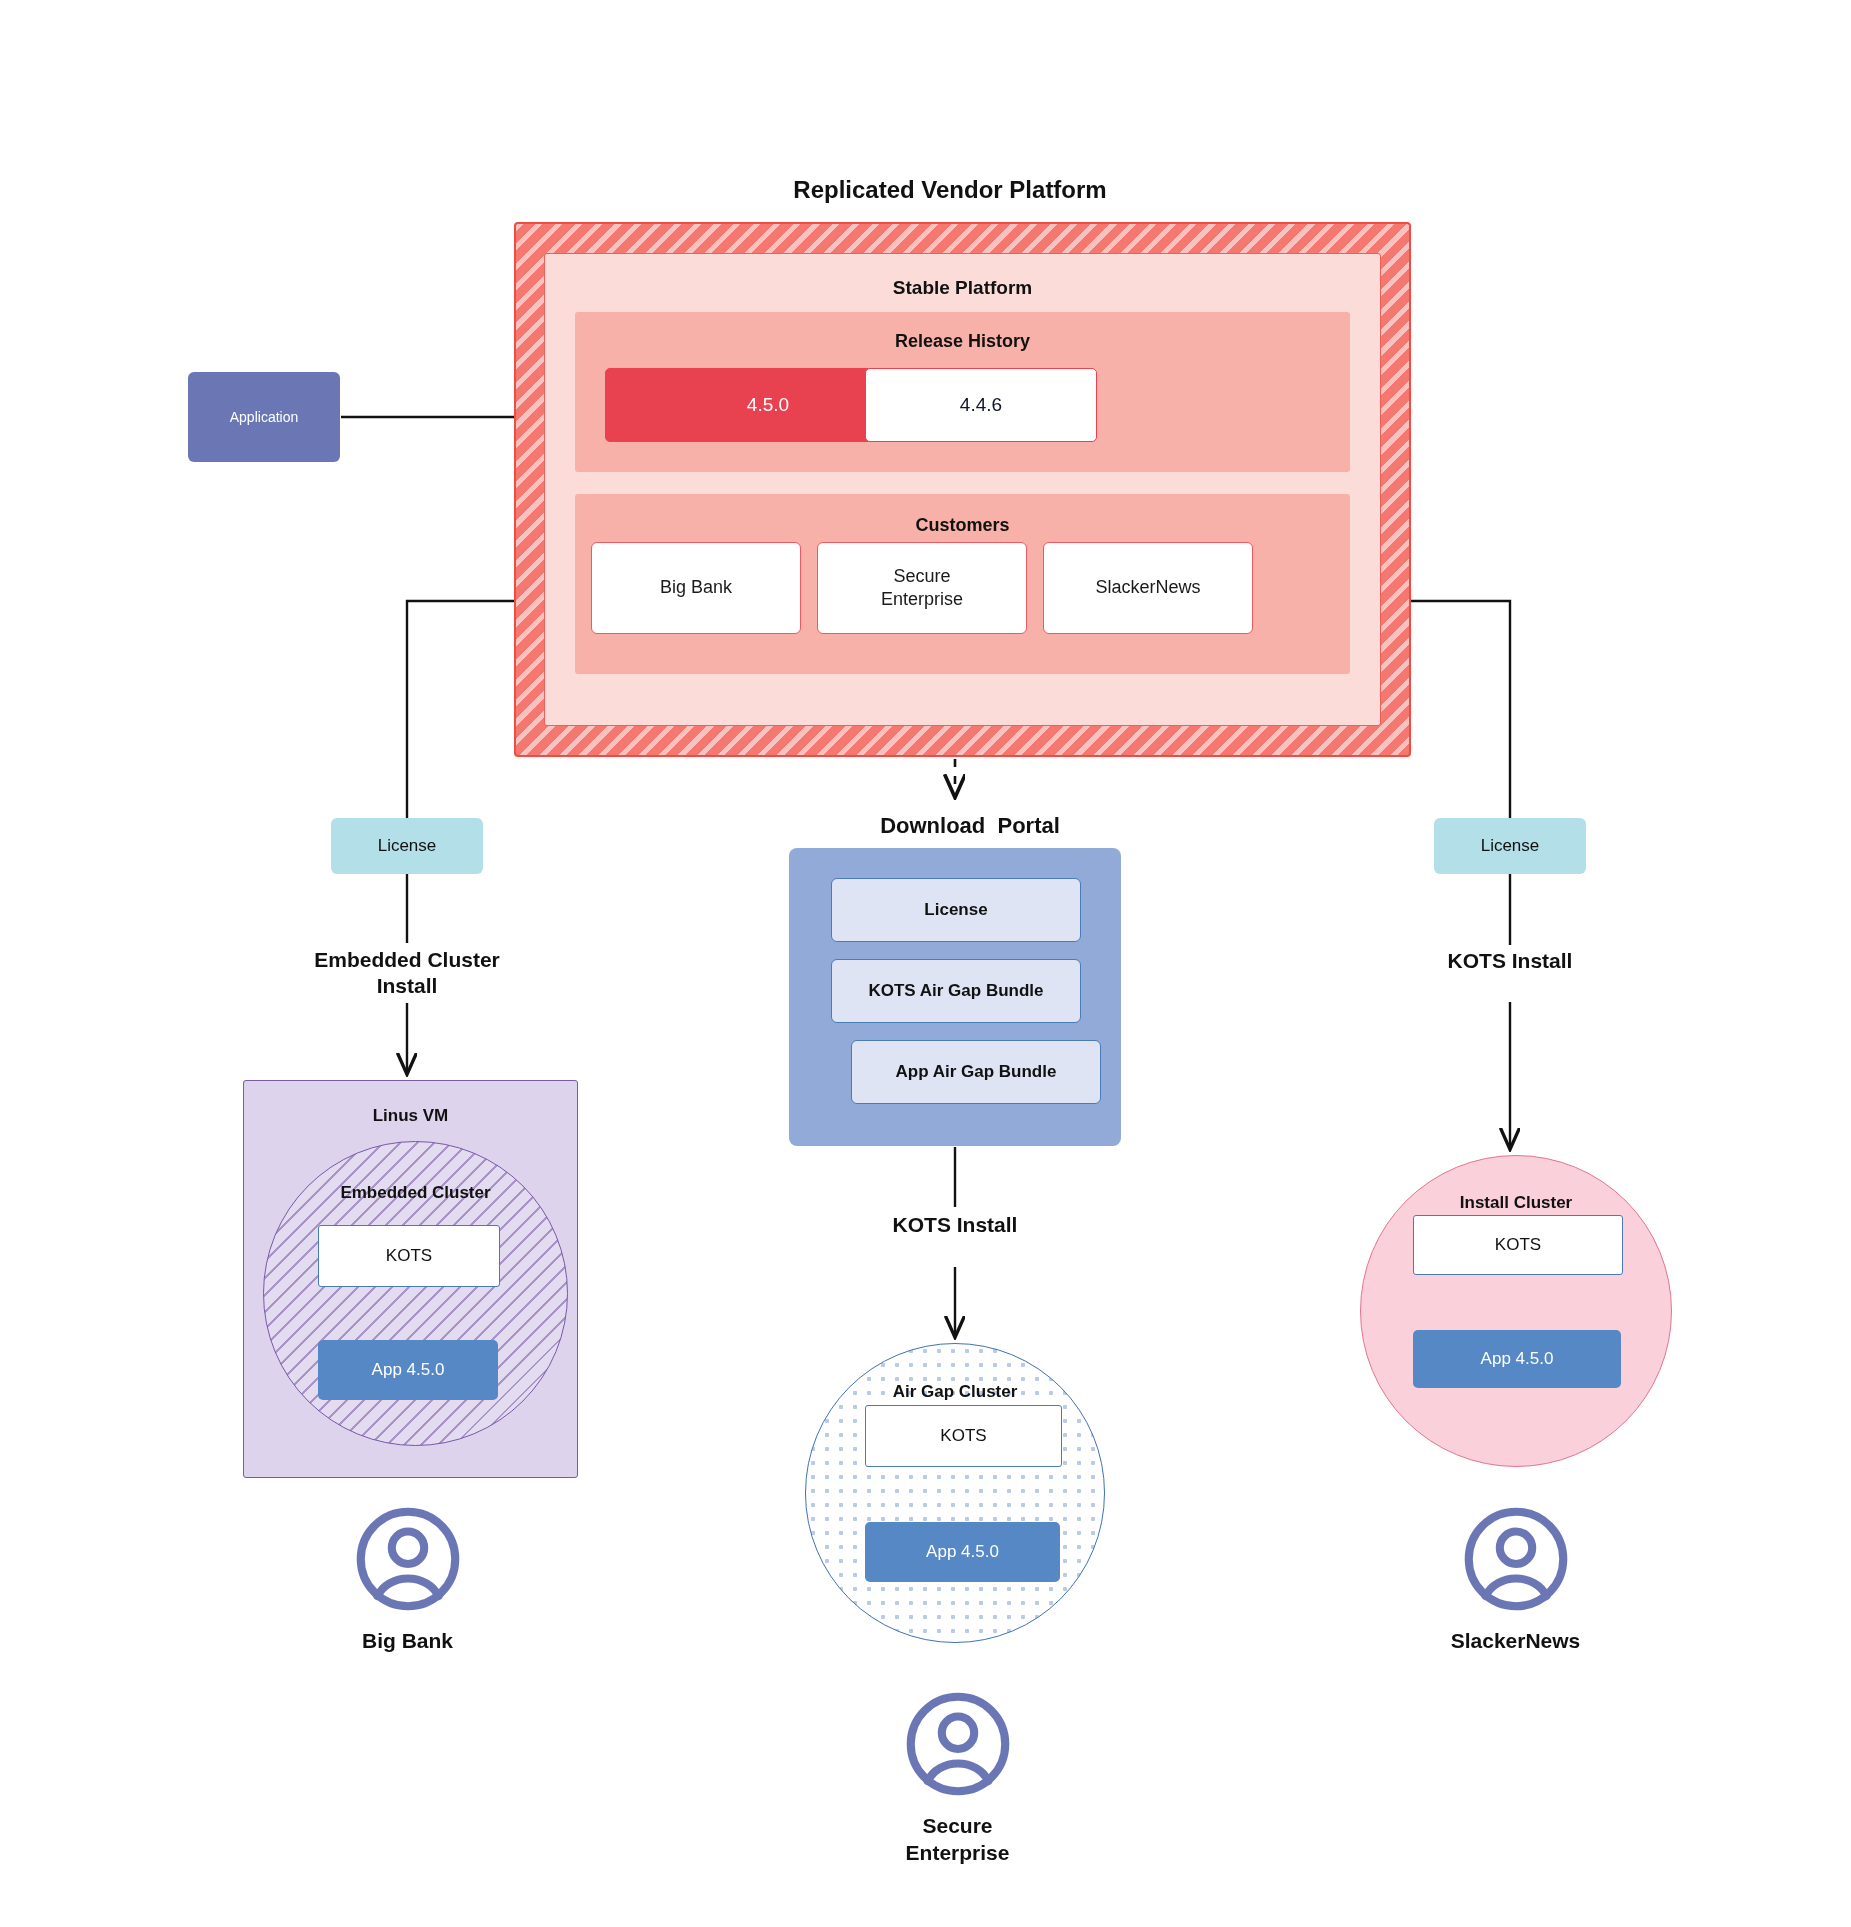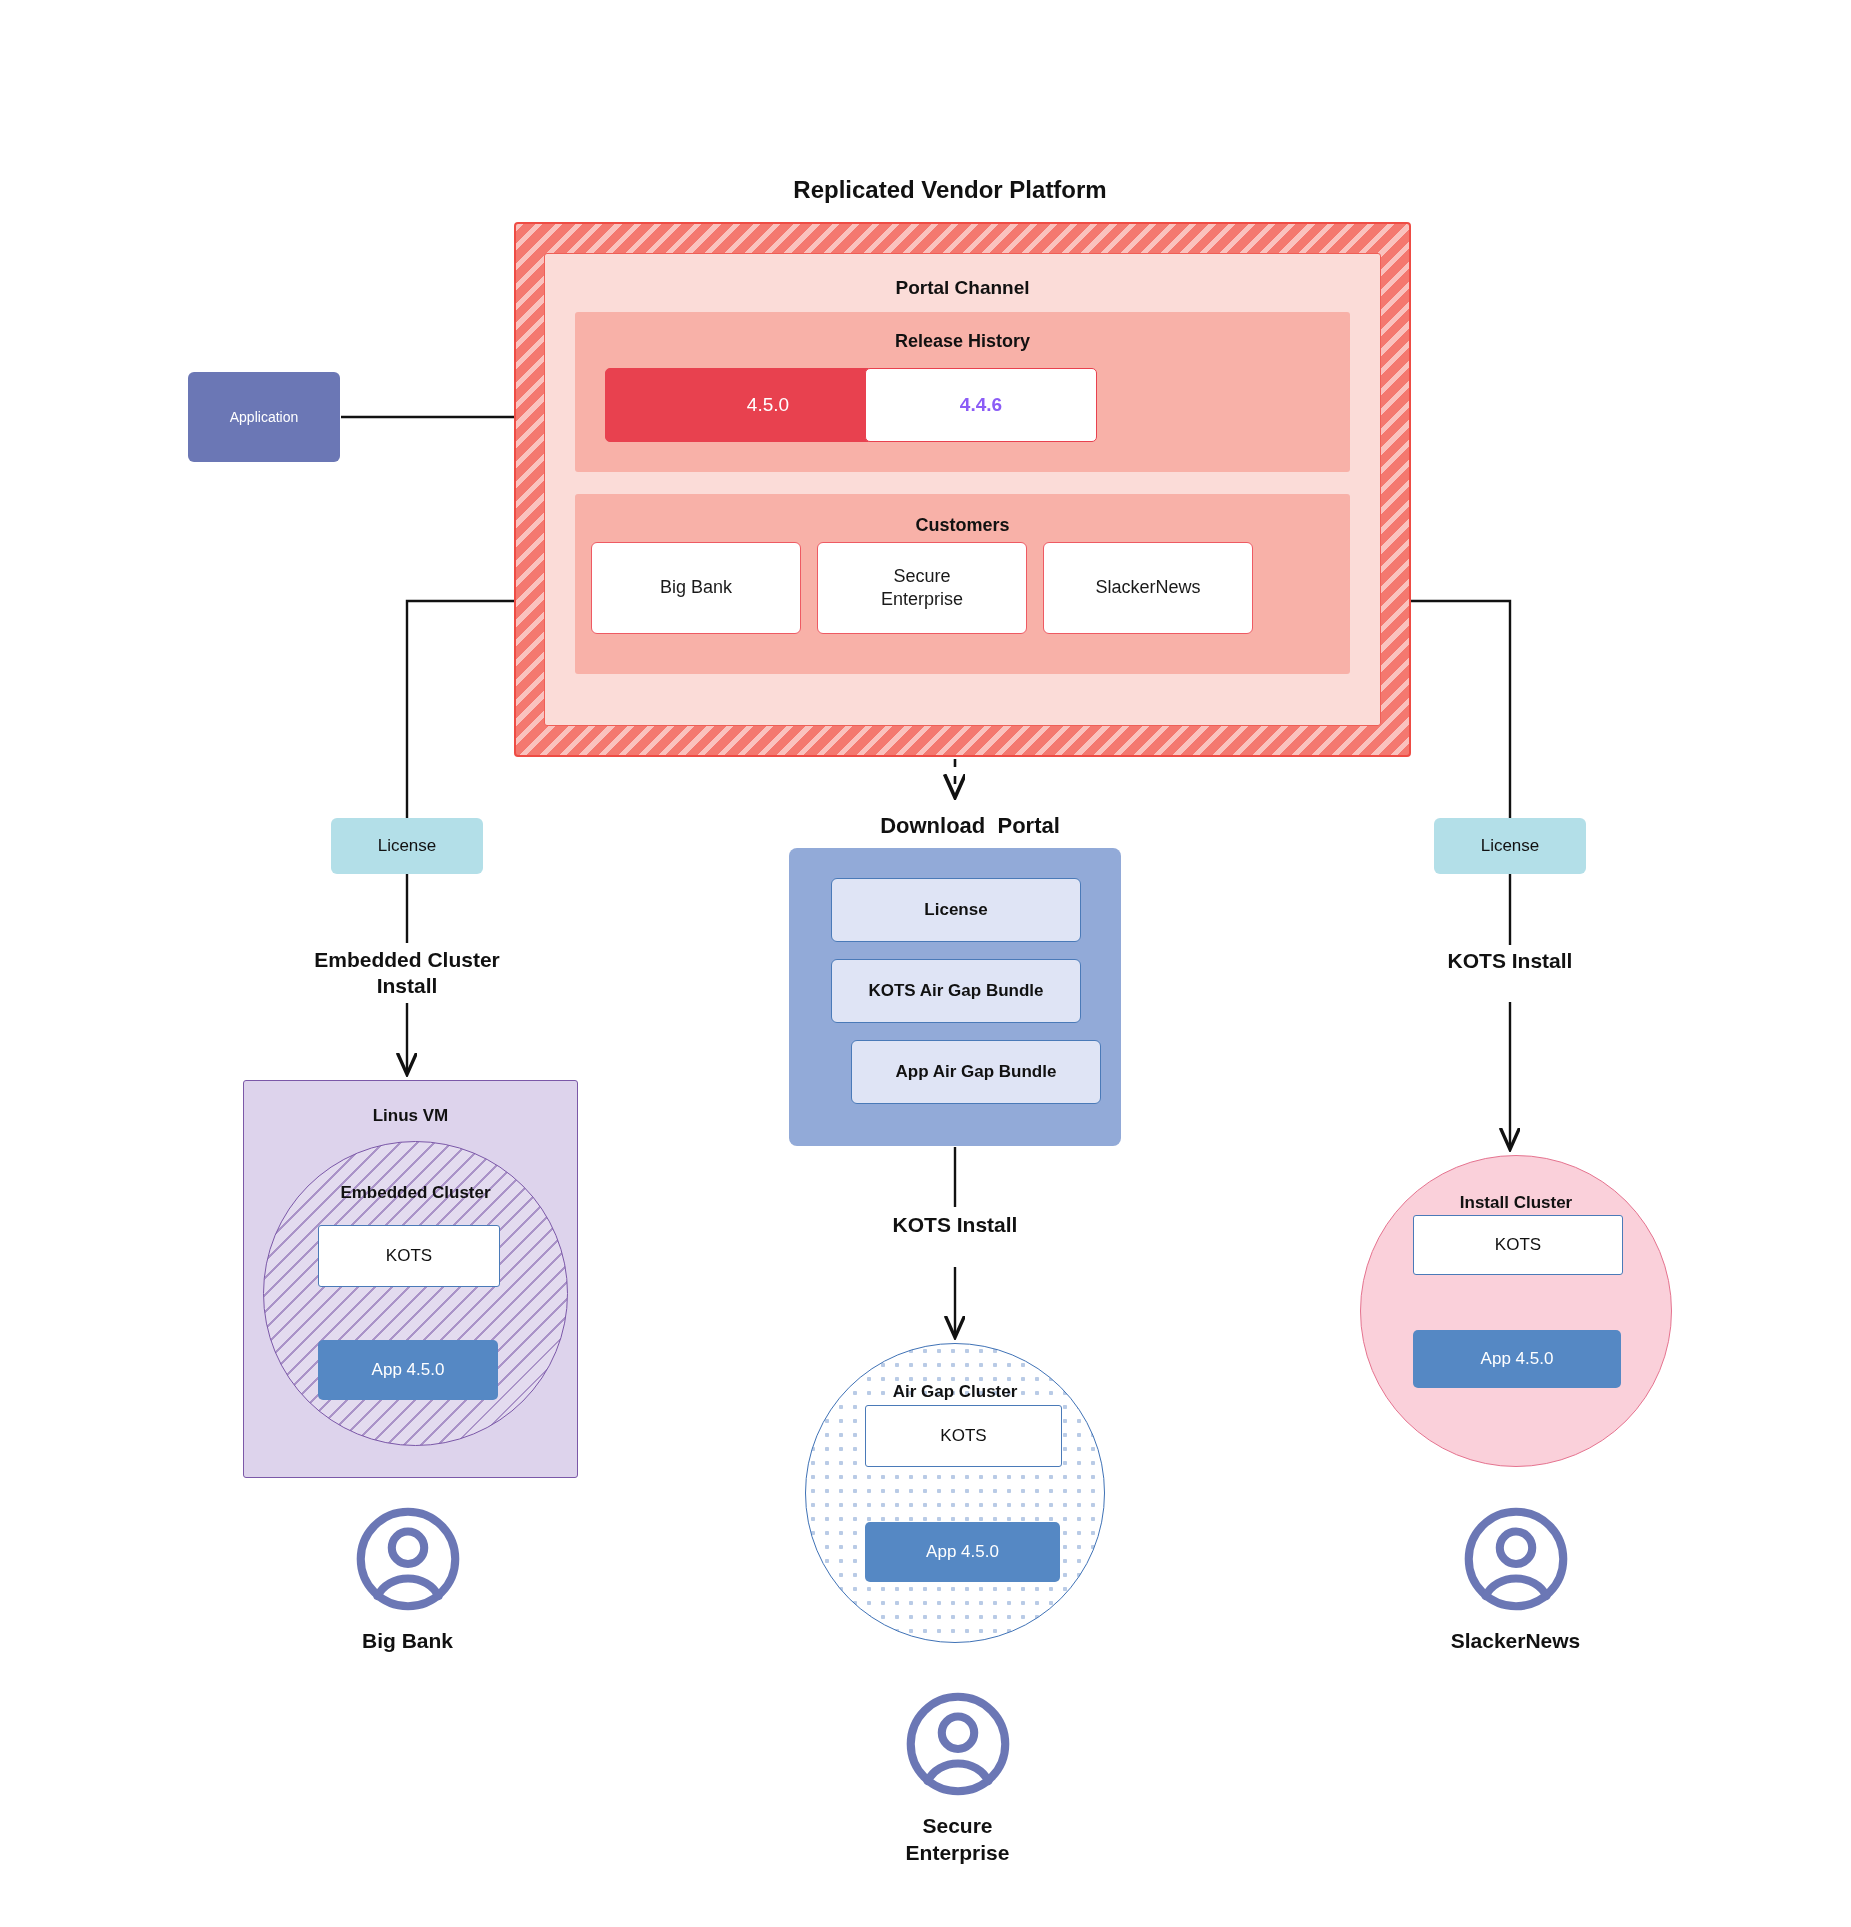--- a/index.html
+++ b/index.html
@@ -85,22 +85,21 @@
     font-size: 19px;
   }
   .release-box.current {
     background: #e8414f;
     border: 1px solid #e8414f;
     color: #ffffff;
   }
   .release-box.previous {
     background: #ffffff;
     border: 1.5px solid #e8414f;
-    color: #8b5cf6;
-    font-weight: bold;
+    color: #0f172a;
   }
   .customer-box {
     position: absolute;
     top: 48px; height: 90px;
     background: #ffffff;
     border: 1.8px solid #ee5a63;
     border-radius: 6px;
     display: flex; align-items: center; justify-content: center;
     text-align: center;
     font-size: 18px; line-height: 1.3;
@@ -316,21 +315,21 @@
     <div class="lbl" id="vendor-title">Replicated Vendor Platform</div>
 
     <div class="abs" id="application-node">
       <span>Application</span>
     </div>
 
     <div class="abs" id="vendor-platform">
 
       <div class="abs" id="stable-channel">
 
-        <div class="lbl" id="stable-channel-title">Portal Channel</div>
+        <div class="lbl" id="stable-channel-title">Stable Platform</div>
 
         <div class="inner-panel" id="release-history">
           <div class="lbl" id="release-history-title">Release History</div>
 
           <div class="release-box current" style="left:30px;padding-left:47px;">
             <span>4.5.0</span>
           </div>
 
           <div class="release-box previous" style="left:290px;">
             <span>4.4.6</span>

